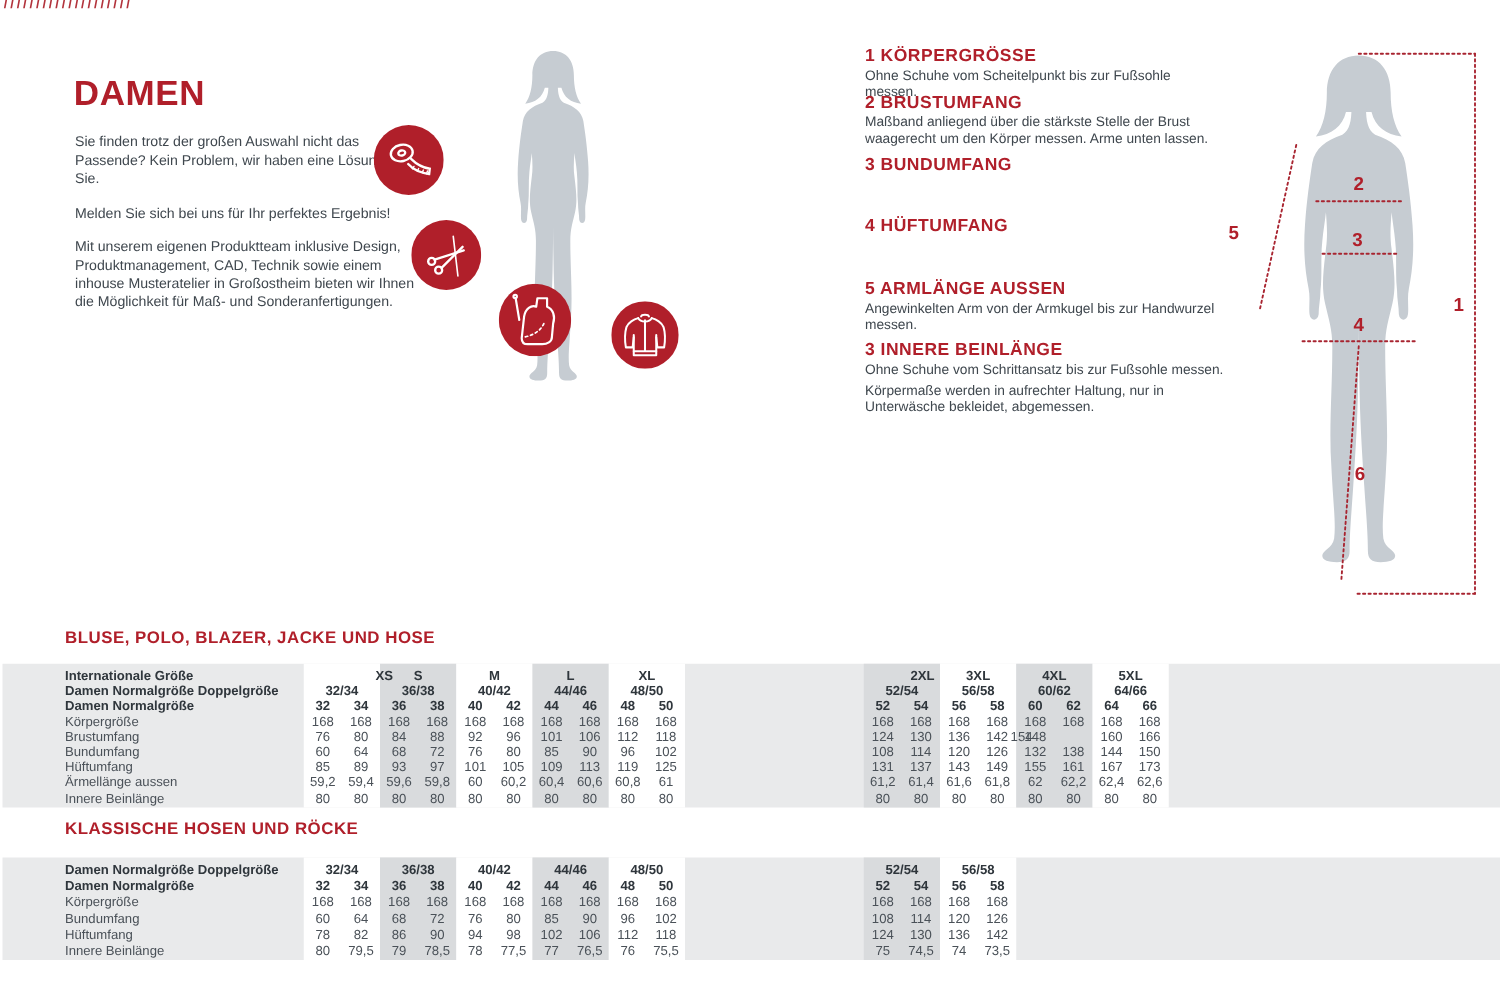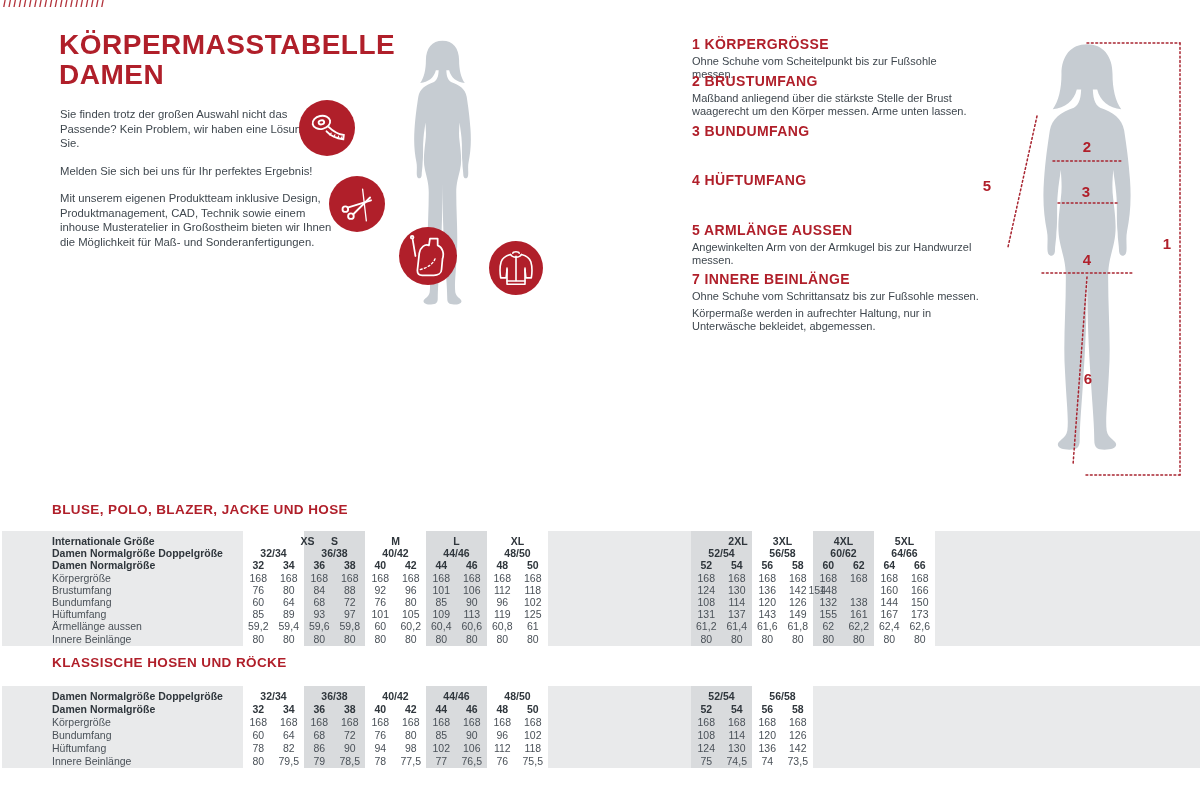--- a/index.html
+++ b/index.html
@@ -33,21 +33,21 @@
   .trow .cell{position:absolute;text-align:center;}
 </style>
 </head>
 <body>
 
 <div class="page">
 
   <div class="hatch">////////////////////</div>
 
   <h1 class="title" style="margin:0;">
-    <span>KÖRPERMASSTABELLE</span><br>
+    <br>
     <span>DAMEN</span>
   </h1>
 
   <div class="intro">
     <p>Sie finden trotz der großen Auswahl nicht das Passende? Kein Problem, wir haben eine Lösung für Sie.</p>
     <p>Melden Sie sich bei uns für Ihr perfektes Ergebnis!</p>
     <p>Mit unserem eigenen Produktteam inklusive Design, Produktmanagement, CAD, Technik sowie einem inhouse Musteratelier in Großostheim bieten wir Ihnen die Möglichkeit für Maß- und Sonderanfertigungen.</p>
   </div>
 
   <svg class="figures" width="1200" height="802" viewBox="0 0 1200 802">
@@ -140,21 +140,21 @@
         <div class="inst-h">3 BUNDUMFANG</div>
       </div>
       <div class="inst" style="top: 172px;">
         <div class="inst-h">4 HÜFTUMFANG</div>
       </div>
       <div class="inst" style="top: 222px;">
         <div class="inst-h">5 ARMLÄNGE AUSSEN</div>
         <div class="inst-t">Angewinkelten Arm von der Armkugel bis zur Handwurzel messen.</div>
       </div>
       <div class="inst" style="top: 271px;">
-        <div class="inst-h">7 INNERE BEINLÄNGE</div>
+        <div class="inst-h">3 INNERE BEINLÄNGE</div>
         <div class="inst-t">Ohne Schuhe vom Schrittansatz bis zur Fußsohle messen.</div>
       </div>
     </div>
 
 <div class="ttitle" style="top: 502px;">BLUSE, POLO, BLAZER, JACKE UND HOSE</div>
     <div class="strip" style="top: 531px; height: 115px;">
       <div class="band w" style="left: 241px;"></div>
       <div class="band s" style="left: 302px;"></div>
       <div class="band w" style="left: 363px;"></div>
       <div class="band s" style="left: 424px;"></div>

